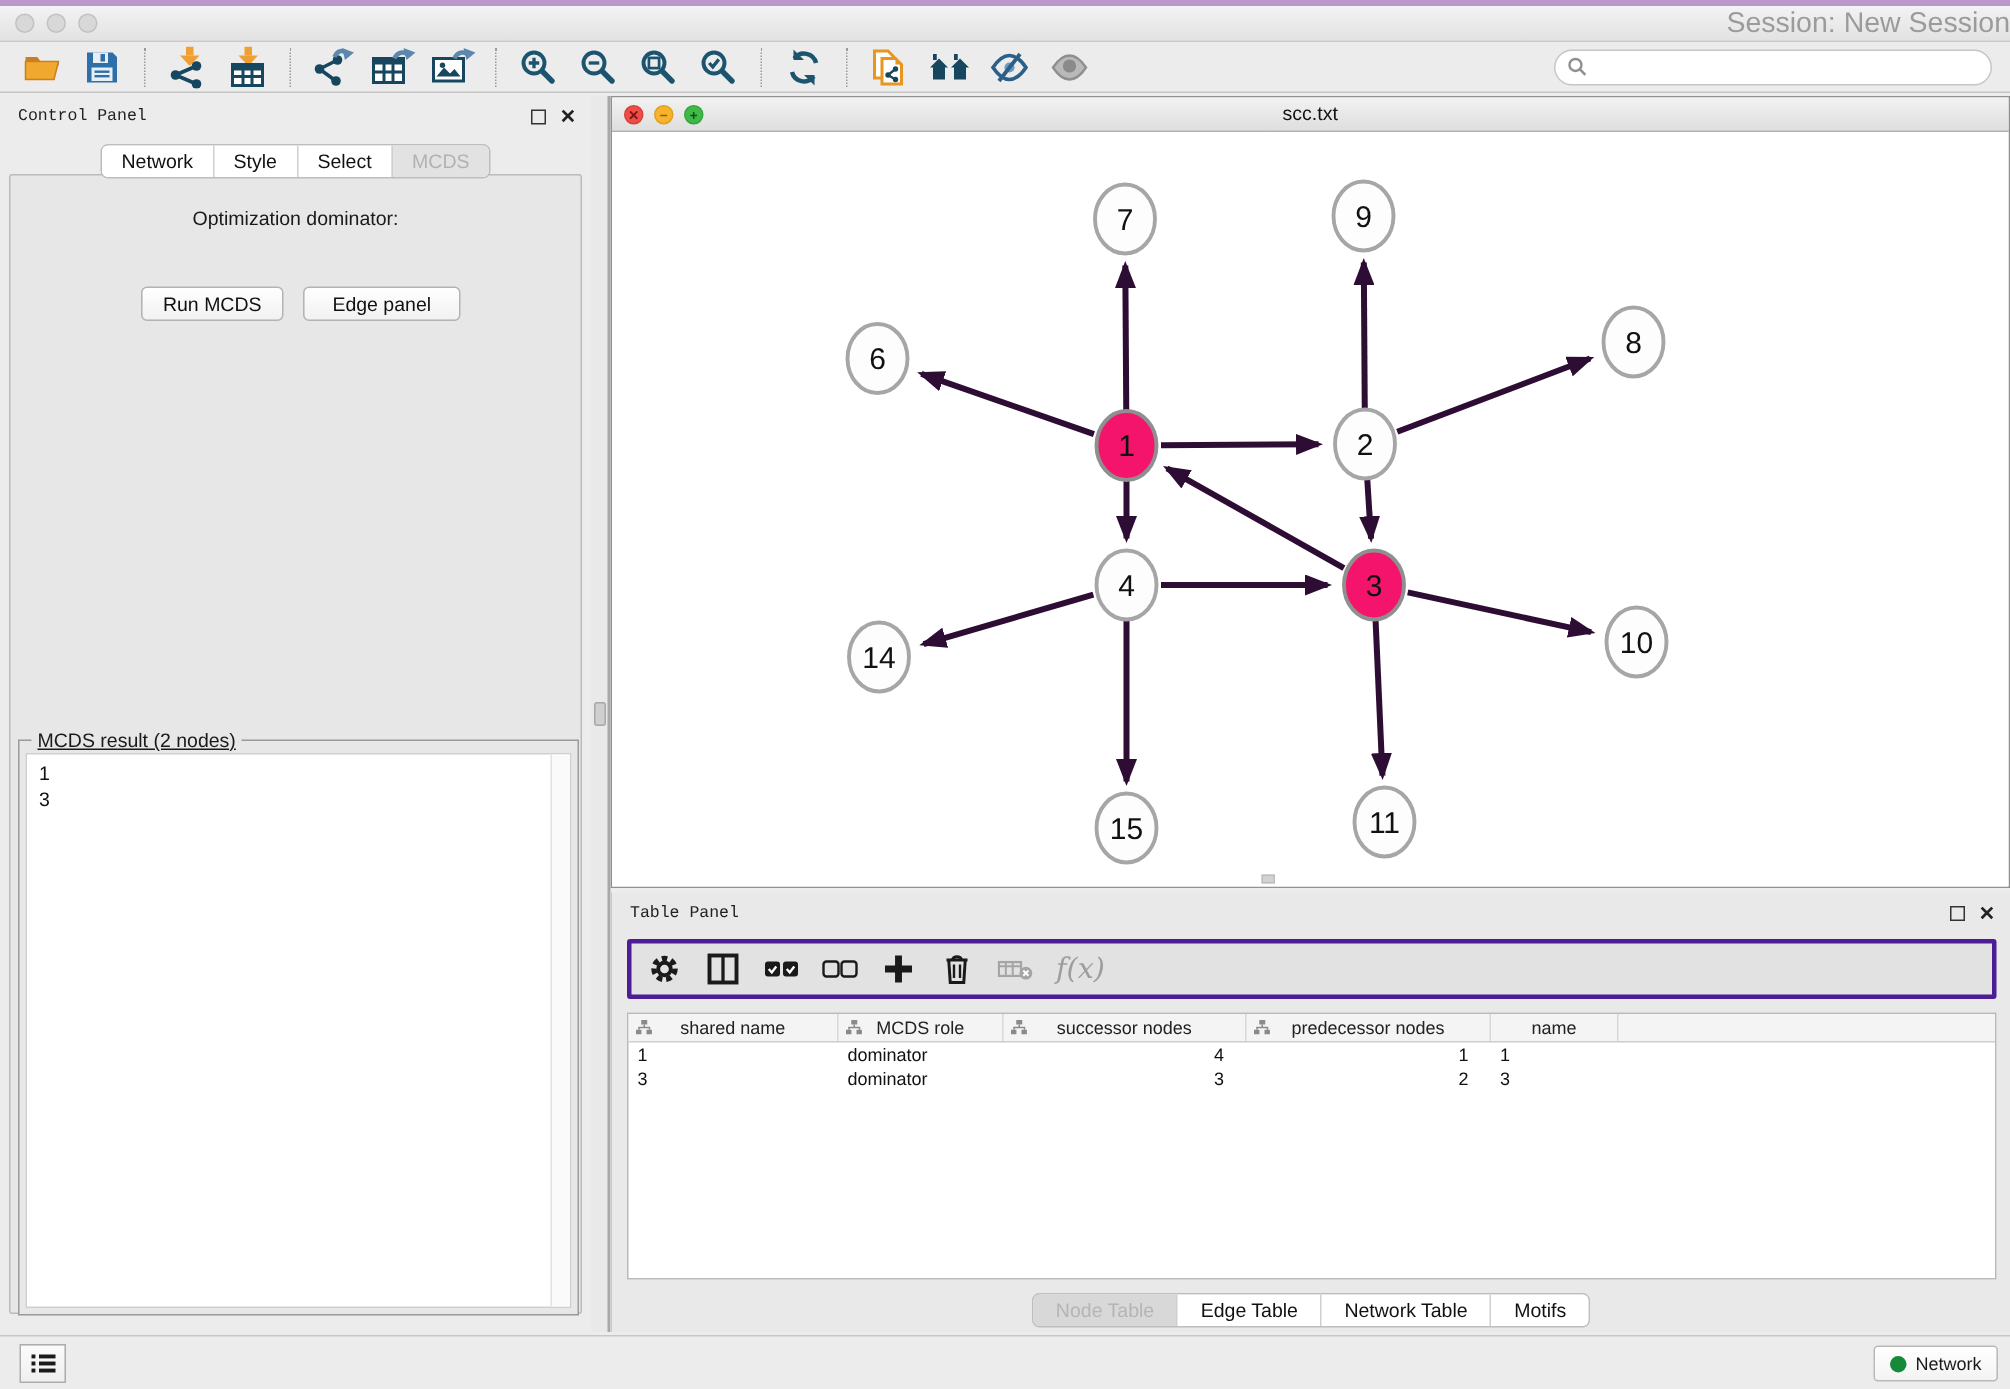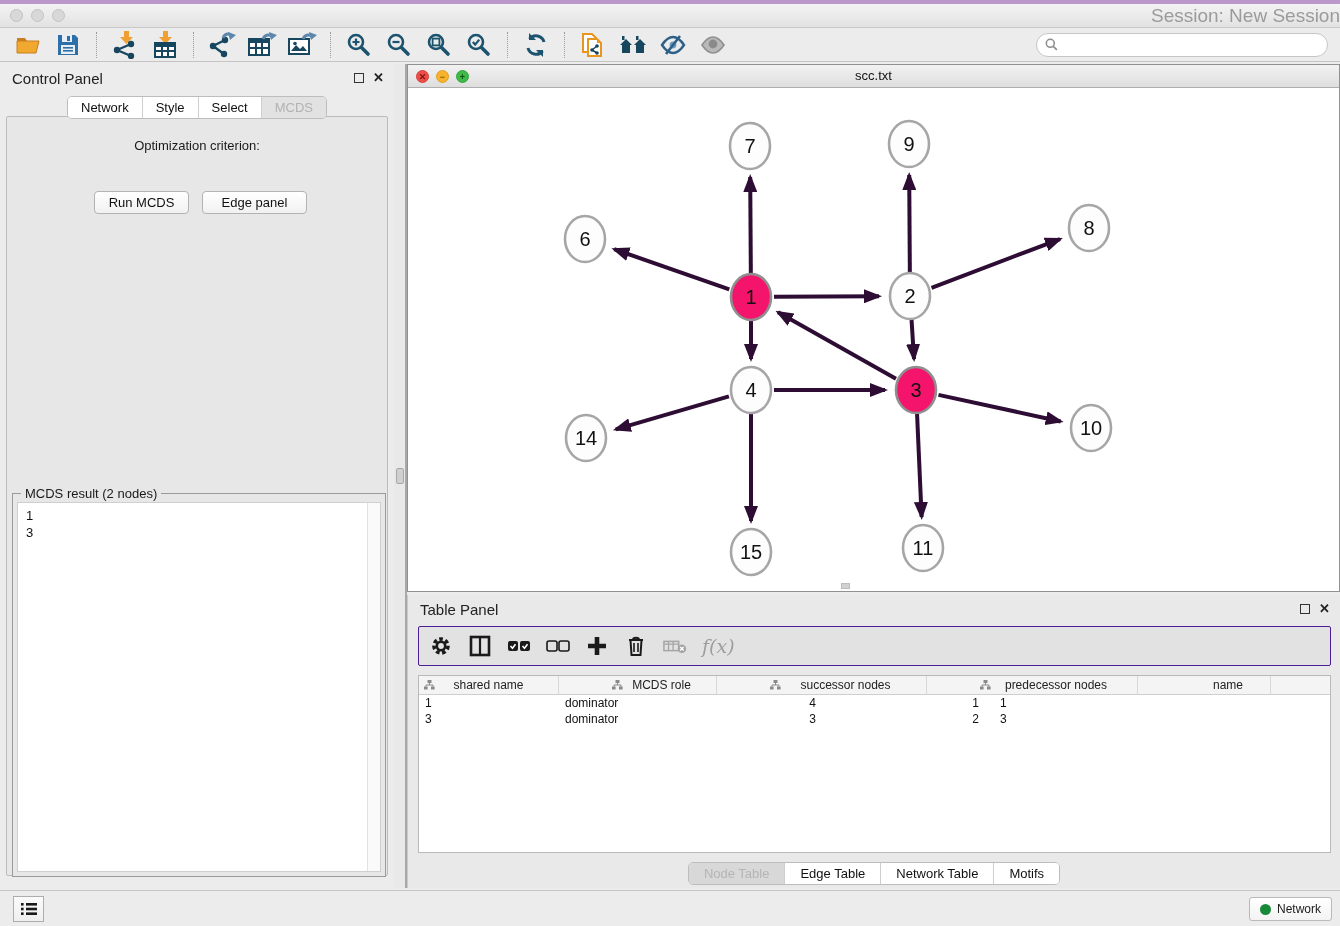--- a/index.html
+++ b/index.html
@@ -21,21 +21,21 @@
     border-bottom:1px solid #c4c4c4; display:flex; align-items:center; padding:0 8px; }
   .tb-btn { width:30px; height:28px; display:flex; align-items:center; justify-content:center; margin:0 5px; }
   .tb-sep { width:1px; height:26px; border-left:1px dotted #9a9a9a; margin:0 8px; }
   .searchbox { margin-left:auto; width:292px; height:24px; background:#fff; border:1px solid #c6c6c6;
     border-radius:12px; display:flex; align-items:center; padding:0 8px; margin-right:4px; }
   .searchbox input { border:none; outline:none; flex:1; font-size:12px; margin-left:5px; background:transparent; font-family:"Liberation Sans",sans-serif; }
 
   
   .control-panel { position:absolute; left:0; top:64px; width:394px; height:814px; background:#ececec; }
   .panel-header { position:relative; height:28px; display:flex; align-items:center; padding:0 12px; }
-  .panel-title { font-size:15px; color:#222; }
+  .panel-title { font-size:11px; color:#222;font-family:Liberation Mono, monospace; }
   .panel-header .ph-icons { position:absolute; right:10px; display:flex; gap:9px; align-items:center; }
   .float-ic { width:10px; height:10px; border:1.6px solid #333; display:inline-block; }
   .close-ic { font-size:13px; font-weight:bold; color:#222; line-height:10px; }
 
   .cp-content { position:absolute; left:6px; right:6px; top:52px; bottom:2px;
     background:#e7e7e7; border:1px solid #bbb; border-radius:2px; }
   .seg-group { display:inline-flex; border:1px solid #bdbdbd; border-radius:5px; overflow:hidden; background:#fff; }
   .cp-tabs { position:absolute; top:32px; left:50%; transform:translateX(-50%); z-index:3; }
   .seg-tab { padding:3px 13px; font-size:13px; background:#fff; color:#111; border-left:1px solid #cfcfcf; cursor:default; white-space:nowrap; }
   .seg-tab:first-child { border-left:none; }
@@ -49,21 +49,21 @@
   .dd-up { border-bottom:5px solid #444; }
   .dd-down { border-top:5px solid #444; }
 
   .mac-btn { position:absolute; height:23px; background:linear-gradient(#ffffff,#f1f1f1);
     border:1px solid #b3b3b3; border-radius:4px; font-size:13px; font-family:"Liberation Sans",sans-serif;
     display:flex; align-items:center; justify-content:center; color:#111; }
   .btn-run { left:94px; top:127px; width:95px; }
   .btn-close { left:202px; top:127px; width:105px; }
 
   .result-box { position:absolute; left:6px; top:429px; width:375px; height:384px; border:1px solid #9a9a9a; background:#e7e7e7; }
-  .result-legend { position:absolute; top:-8px; left:8px; background:#e7e7e7; padding:0 4px; font-size:13px; }
+  .result-legend { position:absolute; top:-8px; left:8px; background:#e7e7e7; padding:0 4px; font-size:13px;text-decoration:underline; }
   .result-area { position:absolute; left:4px; right:4px; top:8px; bottom:4px; background:#fff; border:1px solid #cfcfcf; }
   .result-scroll { position:absolute; right:0; top:0; bottom:0; width:13px; background:#fafafa; border-left:1px solid #e2e2e2; }
   .result-lines { padding:4px 8px; font-size:13px; line-height:17px; color:#111; }
 
   
   .v-divider { position:absolute; left:394px; top:64px; width:13px; height:824px; background:#e9e9e9; border-right:2px solid #a8a8a8; }
   .v-handle { position:absolute; left:2px; top:404px; width:8px; height:16px; background:#cfcfcf; border:1px solid #a8a8a8; border-radius:2px; }
 
   
   .net-window { position:absolute; left:407px; top:64px; width:933px; height:528px; border:1px solid #919191; background:#fff; }
@@ -73,26 +73,26 @@
   .tl-red { background:#ef4e48; border:1px solid #d63f3a; color:#7c1511; }
   .tl-yellow { background:#f7b32b; border:1px solid #dfa023; color:#8a5d04; }
   .tl-green { background:#3fba49; border:1px solid #32a53c; color:#0c5213; }
   .net-title { width:100%; text-align:center; font-size:13px; line-height:22px; color:#111; }
   .net-canvas { position:relative; width:100%; height:503px; background:#fff; }
   .canvas-grip { position:absolute; left:433px; bottom:2px; width:9px; height:6px; background:#d2d2d2; border:1px solid #bdbdbd; }
 
   
   .table-panel { position:absolute; left:407px; top:595px; width:933px; height:293px; background:#e9e9e9; border-left:1px solid #c9c9c9; }
   .tp-toolbar { position:absolute; left:10px; top:31px; width:913px; height:40px; background:#e2e2e2;
-    border:1px solid #4c1d95; border-radius:2px; display:flex; align-items:center; padding:0 10px; gap:15px; }
+    border:3px solid #4c1d95; border-radius:2px; display:flex; align-items:center; padding:0 10px; gap:15px; }
   .tp-ic { width:24px; height:24px; display:flex; align-items:center; justify-content:center; }
   .fx-label { font-family:"DejaVu Serif", serif; font-style:italic; color:#9d9d9d; font-size:19px; }
 
   .tp-table { position:absolute; left:10px; top:80px; width:913px; height:178px; background:#fff; border:1px solid #b9b9b9; overflow:hidden; }
-  .t-header { display:flex; height:19px; background:#f4f4f4; border-bottom:1px solid #cfcfcf;gap:48px; }
+  .t-header { display:flex; height:19px; background:#f4f4f4; border-bottom:1px solid #cfcfcf; }
   .t-hcell { position:relative; border-right:1px solid #d8d8d8; font-size:12px; color:#222;
     display:flex; align-items:center; justify-content:center; }
   .t-hcell svg { position:absolute; left:5px; top:4px; }
   .t-row { display:flex; height:16px; }
   .t-cell { font-size:12px; color:#111; padding:0 6px; overflow:hidden; white-space:nowrap; line-height:16px; }
   .t-cell.right { text-align:right; padding-right:15px; }
 
   .tp-tabs { position:absolute; left:0; right:0; top:267px; display:flex; justify-content:center; }
   .tp-tabs .seg-tab { padding:3px 15px; }
   .tp-tabs .seg-tab.selected { background:#d8d8d8; color:#b5b5b5; }
@@ -272,21 +272,21 @@
       <span class="close-ic">✕</span>
     </span>
   </div>
   <div class="cp-tabs seg-group" id="cp-tabs">
       <div class="seg-tab">Network</div>
       <div class="seg-tab">Style</div>
       <div class="seg-tab">Select</div>
       <div class="seg-tab selected">MCDS</div>
     </div>
   <div class="cp-content"></div>
-  <div class="opt-label" style="z-index:2;">Optimization criterion:</div>
+  <div class="opt-label" style="z-index:2;">Optimization dominator:</div>
   <div class="mac-btn btn-run" style="z-index:2;">Run MCDS</div>
   <div class="mac-btn btn-close" style="z-index:2;">Edge panel</div>
   <div class="result-box" style="z-index:2; left:12px; width:374px;">
     <span class="result-legend">MCDS result (2 nodes)</span>
     <div class="result-area">
       <div class="result-lines" id="result-lines">
           <div>1</div>
           <div>3</div>
         </div>
       <div class="result-scroll"></div>

